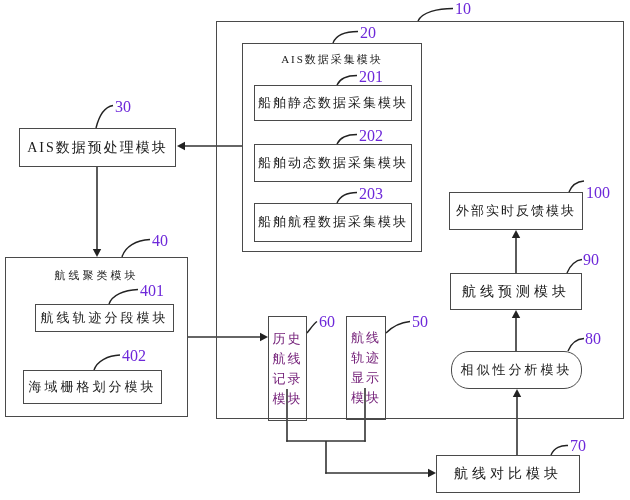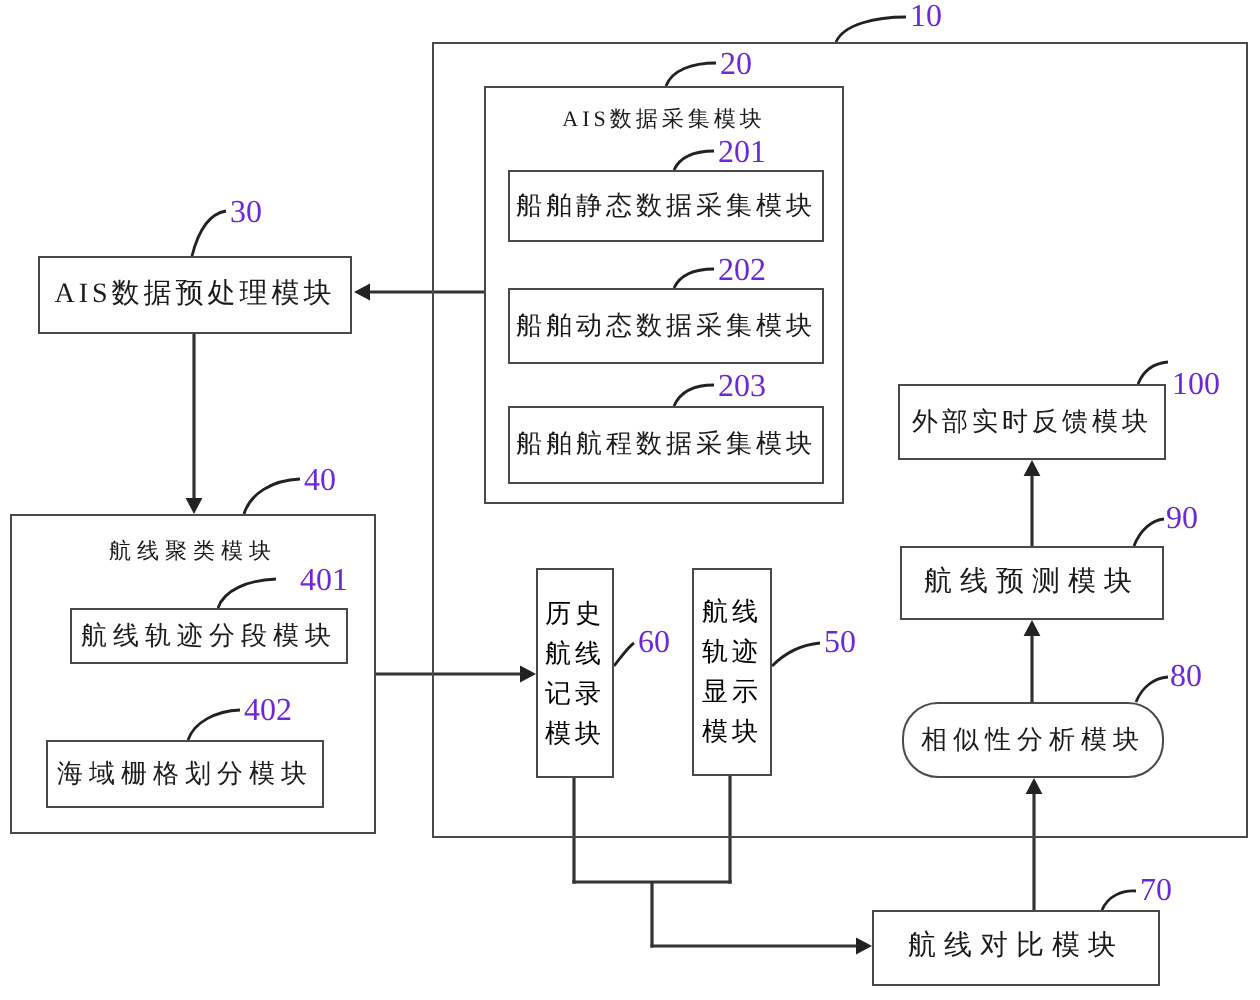--- a/index.html
+++ b/index.html
@@ -37,21 +37,22 @@
     font-size: 11px;
     letter-spacing: 2px;
     white-space: nowrap;
   }
   .vbox {
     display: flex;
     flex-direction: column;
     align-items: center;
     justify-content: center;
     gap: 6px;
-    color: #000000;
+    color: #701a75;
+    margin-top: 32px;
   }
   .vbox span {
     font-size: 13px;
     letter-spacing: 2px;
     line-height: 14px;
     white-space: nowrap;
   }
   .num {
     position: absolute;
     font-family: "Liberation Serif", "DejaVu Serif", serif;
@@ -178,21 +179,21 @@
     <span>航线对比模块</span>
   </div>
 
   <span class="num" style="left:455px; top:0px;">10</span>
   <span class="num" style="left:360px; top:24px;">20</span>
   <span class="num" style="left:359px; top:68px;">201</span>
   <span class="num" style="left:359px; top:127px;">202</span>
   <span class="num" style="left:359px; top:185px;">203</span>
   <span class="num" style="left:115px; top:98px;">30</span>
   <span class="num" style="left:152px; top:232px;">40</span>
-  <span class="num" style="left:140px; top:282px;margin-left:10px;">401</span>
+  <span class="num" style="left:140px; top:282px;">401</span>
   <span class="num" style="left:122px; top:347px;">402</span>
   <span class="num" style="left:319px; top:313px;">60</span>
   <span class="num" style="left:412px; top:313px;">50</span>
   <span class="num" style="left:586px; top:173px;margin-top:11px;">100</span>
   <span class="num" style="left:583px; top:251px;">90</span>
   <span class="num" style="left:585px; top:330px;">80</span>
   <span class="num" style="left:570px; top:437px;">70</span>
 
 </div>
 

